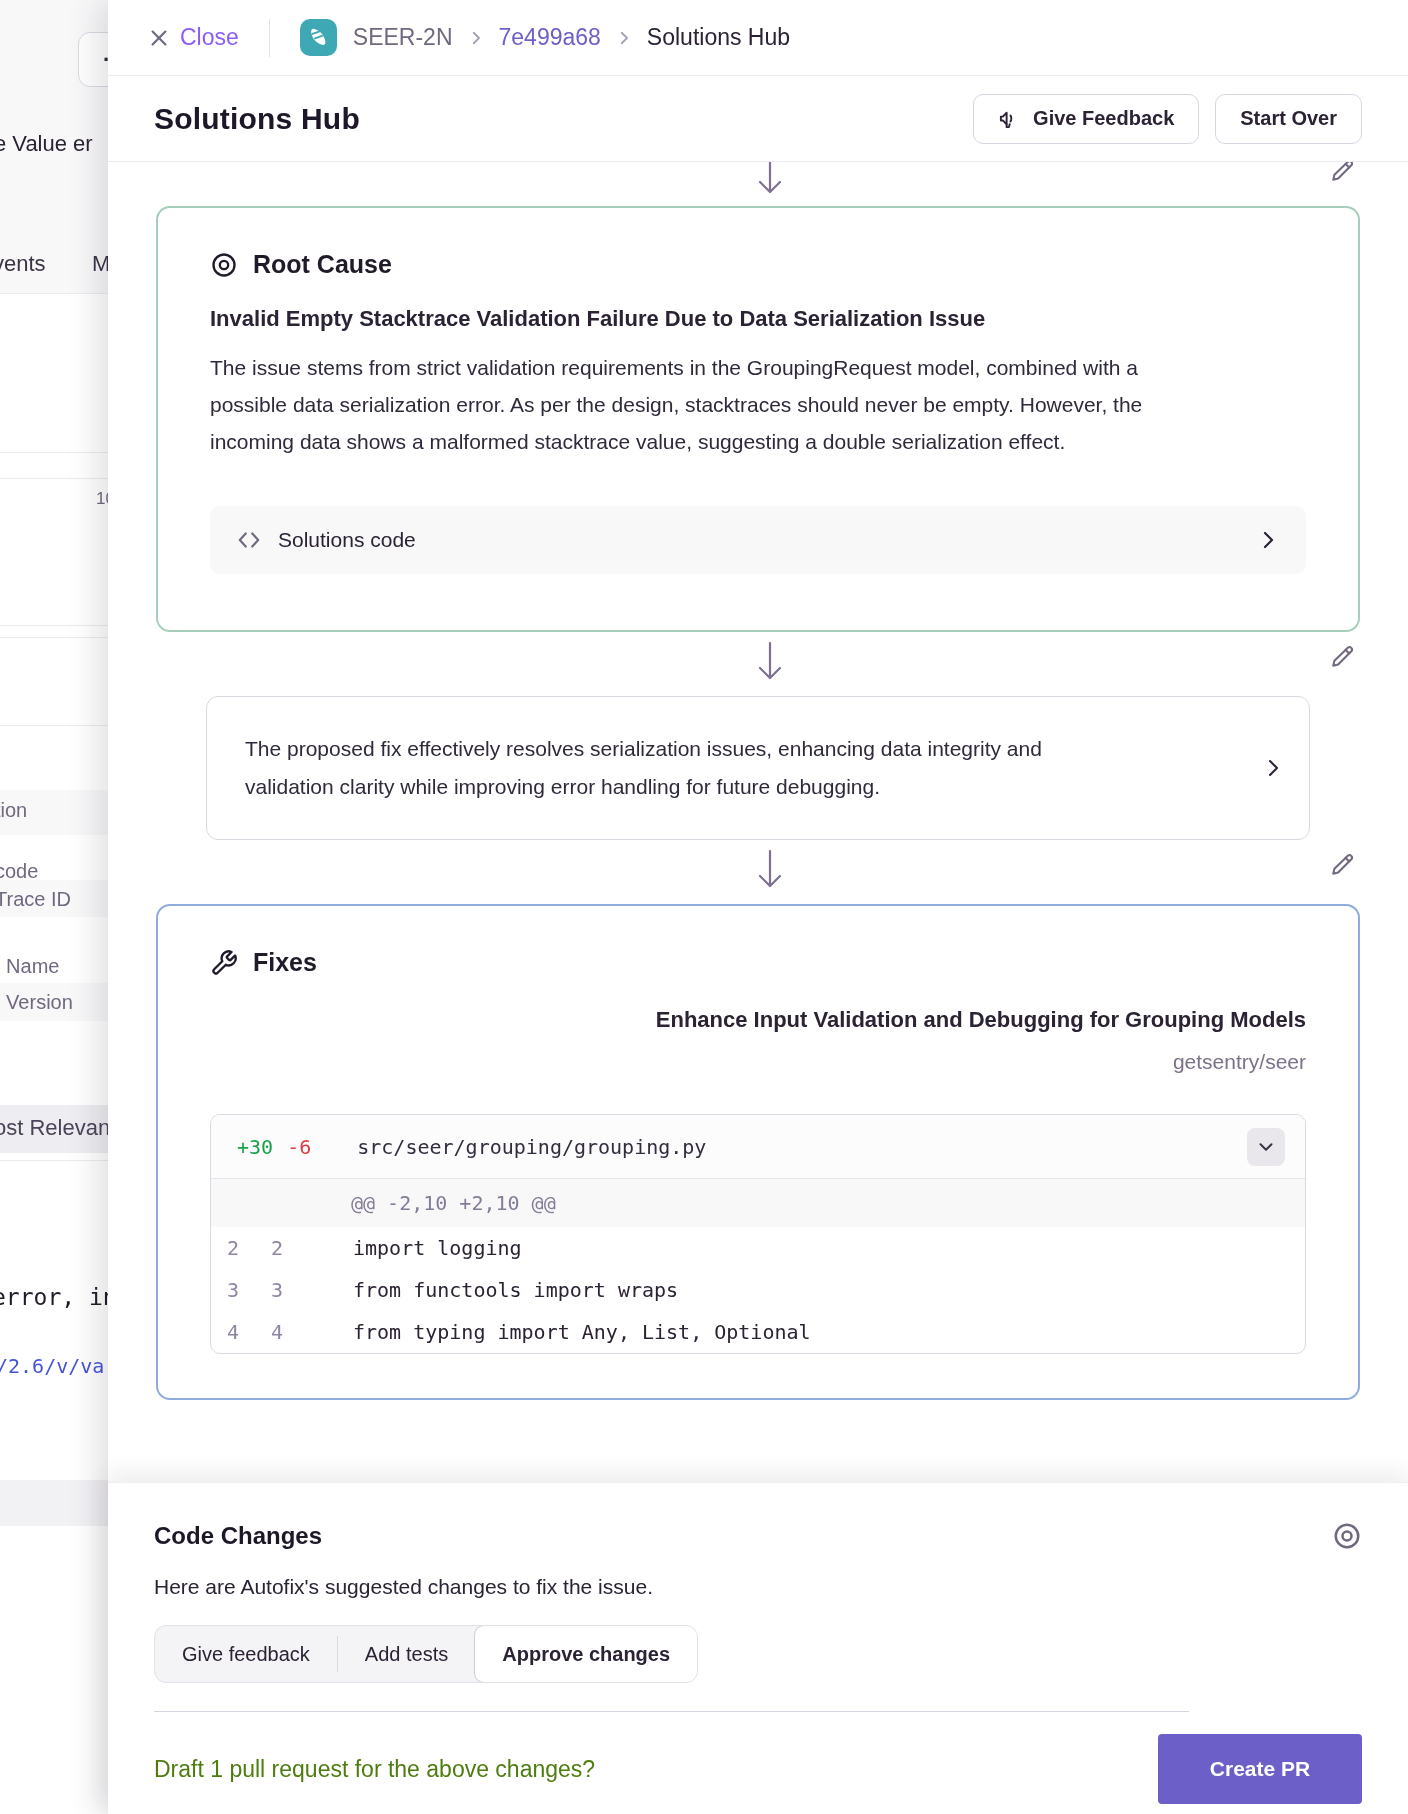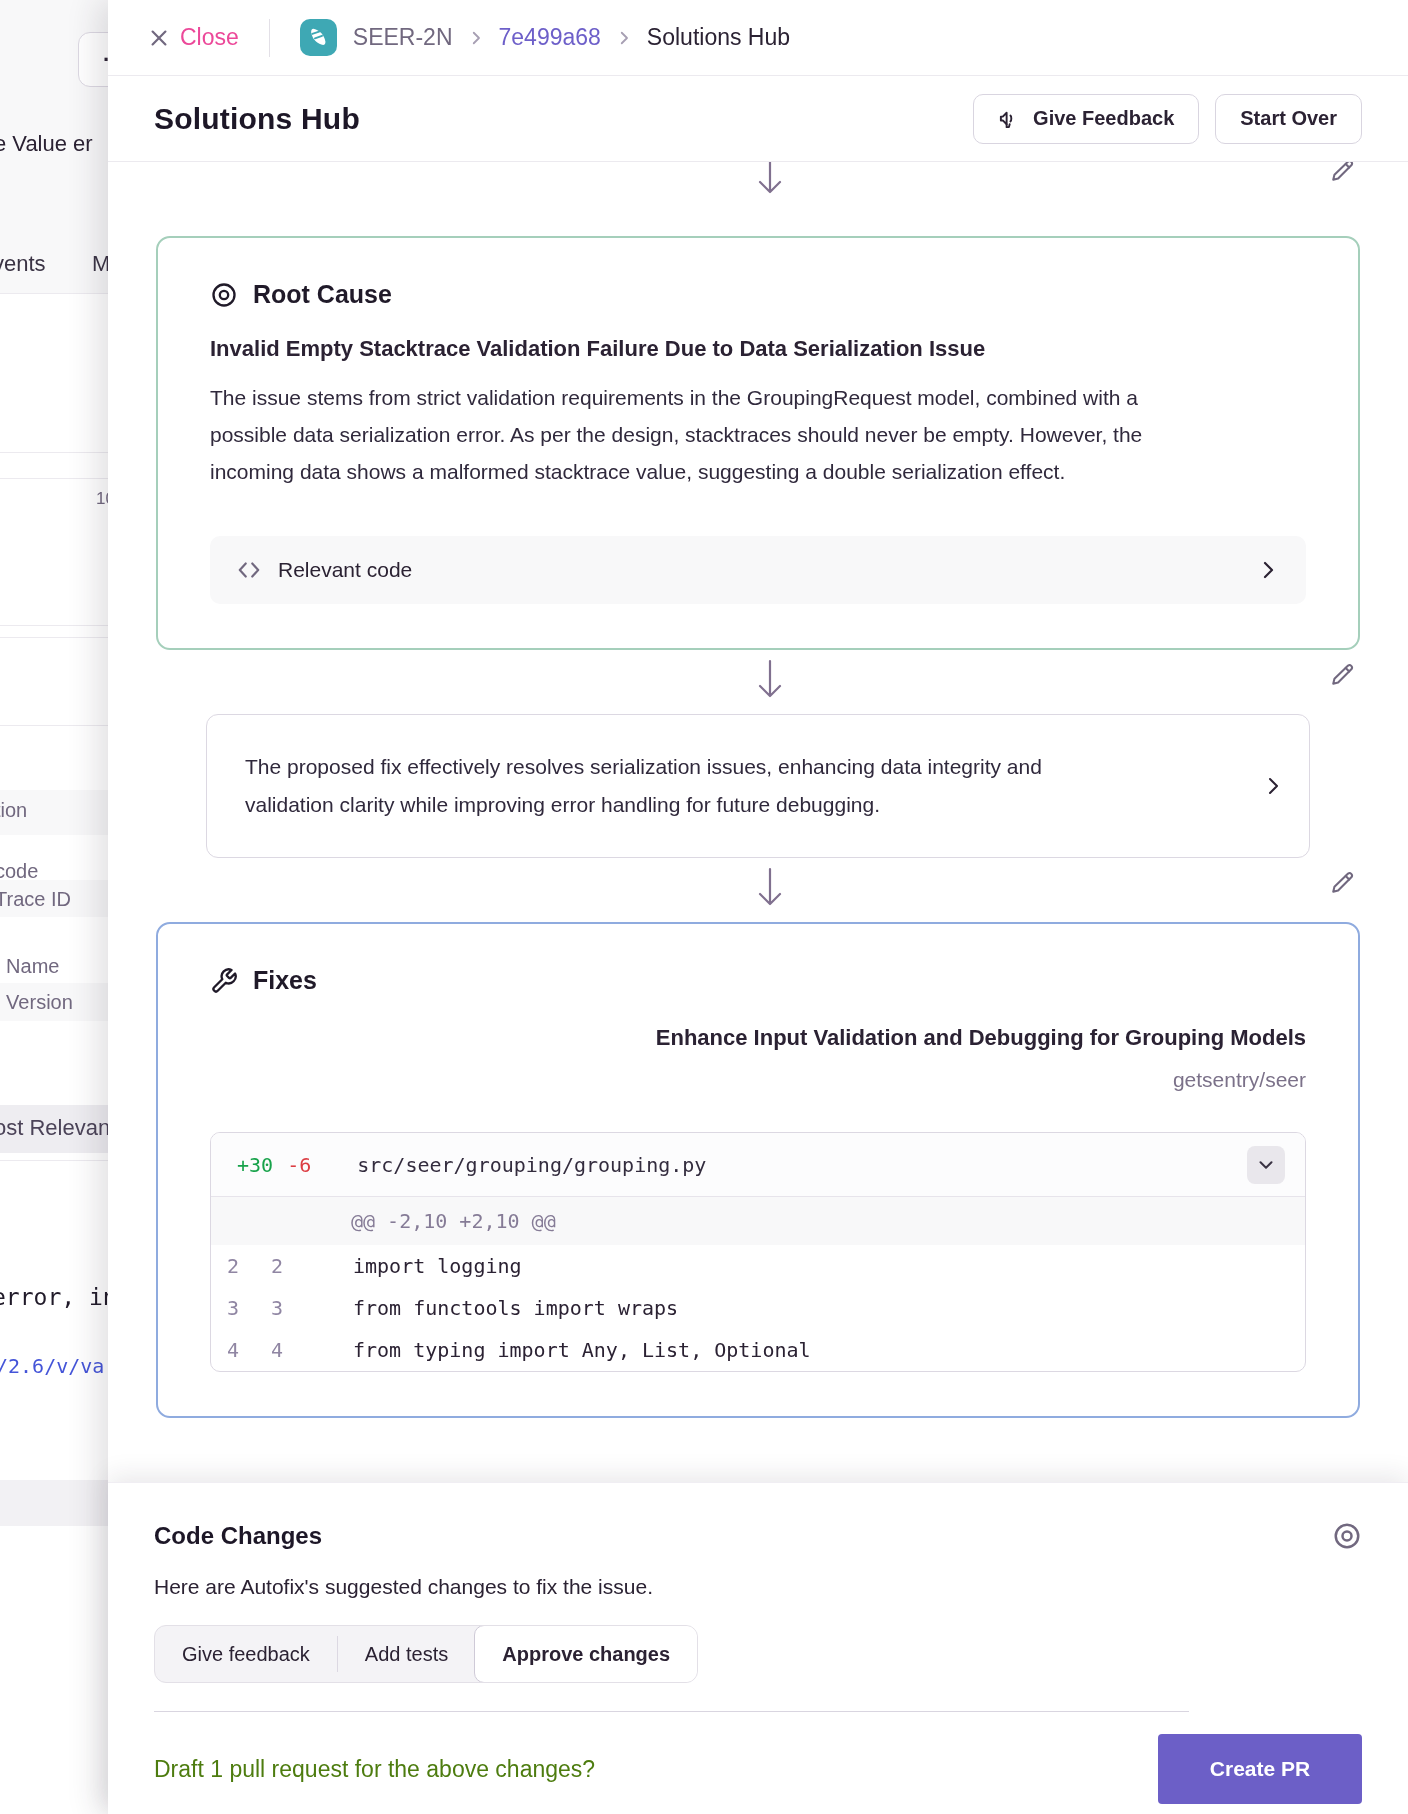--- a/index.html
+++ b/index.html
@@ -27,21 +27,21 @@
   .bg-mostrel { position:absolute; left:-6px; top:1115px; font-size:22px; color:#4b4358; white-space:nowrap; }
   .bg-err { position:absolute; left:-8px; top:1284px; font-size:23px; color:#201a29; white-space:nowrap; }
   .bg-link { position:absolute; left:-4px; top:1354px; font-size:20px; color:#4454d8; white-space:nowrap; }
 
   
   .panel { position:absolute; left:108px; top:0; width:1300px; height:1814px; background:#ffffff;
            box-shadow:-10px 0 30px rgba(43,34,51,.14); display:flex; flex-direction:column; }
 
   
   .top-bar { height:76px; flex:0 0 76px; display:flex; align-items:center; padding-left:40px; border-bottom:1px solid #eceaef; }
-  .close-btn { display:flex; align-items:center; gap:10px; color:#ec4899; font-size:23px; font-weight:500; cursor:pointer; }
+  .close-btn { display:flex; align-items:center; gap:10px; color:#8b5cf6; font-size:23px; font-weight:500; cursor:pointer; }
   .vdiv { width:1px; height:38px; background:#e3e0e7; margin:0 30px; }
   .seer-logo { width:37px; height:37px; border-radius:10px; background:#3ea8b4; display:flex; align-items:center; justify-content:center; margin-right:16px; }
   .crumbs { display:flex; align-items:center; gap:14px; font-size:23px; }
   .crumb-project { color:#71687f; font-weight:500; }
   .crumb-id { color:#6d5fc9; font-weight:500; }
   .crumb-current { color:#2b2233; font-weight:500; }
   .crumb-sep { color:#a79fb3; display:flex; }
 
   
   .title-bar { height:86px; flex:0 0 86px; display:flex; align-items:center; justify-content:space-between; padding:0 46px; border-bottom:1px solid #eceaef; }
@@ -55,21 +55,21 @@
   .flow-row .down-arrow { position:absolute; left:calc(50% - 3px); top:3px; }
   .flow-row.first { height:44px; }
   .flow-row.first .down-arrow { top:-7px; }
   .flow-row.mid { height:64px; }
   .flow-row.mid .down-arrow { top:9px; }
   .edit-btn { position:absolute; right:0; top:2px; background:none; border:none; cursor:pointer; padding:4px; }
   .flow-row.first .edit-btn { top:-8px; }
   .flow-row.mid .edit-btn { top:8px; }
 
   .card { border-radius:14px; background:#fff; }
-  .card.root-cause { border:2px solid #a5cfbb; padding:42px 52px 44px;margin-top:30px; }
+  .card.root-cause { border:2px solid #a5cfbb; padding:42px 52px 56px; }
   .card.fixes { border:2px solid #8fabdf; padding:42px 52px 44px; }
   .card-head { display:flex; align-items:center; gap:15px; }
   .card-head-label { font-size:25px; font-weight:700; color:#201a29; }
   .cause-title { margin-top:27px; font-size:22px; font-weight:700; color:#2b2233; }
   .cause-body { margin-top:17px; font-size:21px; line-height:37px; color:#30293c; max-width:945px; }
   .code-row { margin-top:46px; background:#f8f8f9; border-radius:10px; height:68px; display:flex; align-items:center; padding:0 26px; cursor:pointer; }
   .code-row-label { margin-left:16px; font-size:21px; font-weight:500; color:#2b2233; flex:1; }
 
   .card.assessment { border:1.5px solid #dcd8e2; border-radius:12px; margin:0 50px; padding:33px 60px 33px 38px; position:relative; }
   .assessment-text { font-size:21px; line-height:38px; color:#30293c; max-width:840px; }
@@ -221,21 +221,21 @@
         <span class="card-head-label">Root Cause</span>
       </div>
       <div class="cause-title">Invalid Empty Stacktrace Validation Failure Due to Data Serialization Issue</div>
       <div class="cause-body">The issue stems from strict validation requirements in the GroupingRequest model, combined with a possible data serialization error. As per the design, stacktraces should never be empty. However, the incoming data shows a malformed stacktrace value, suggesting a double serialization effect.</div>
       <div class="code-row">
         <span>
           <svg width="26" height="26" viewBox="0 0 24 24" fill="none" stroke="#71687f" stroke-width="2" stroke-linecap="round" stroke-linejoin="round">
               <path d="M9 6 3.5 12 9 18M15 6l5.5 6L15 18"></path>
             </svg>
         </span>
-        <span class="code-row-label">Relevant code</span>
+        <span class="code-row-label">Solutions code</span>
         <span>
           <svg width="24" height="24" viewBox="0 0 24 24" fill="none" stroke="#2b2233" stroke-width="2.2" stroke-linecap="round" stroke-linejoin="round">
               <path d="M9 5l7 7-7 7"></path>
             </svg>
         </span>
       </div>
     </div>
 
     <div class="flow-row mid">
       <span class="down-arrow">

